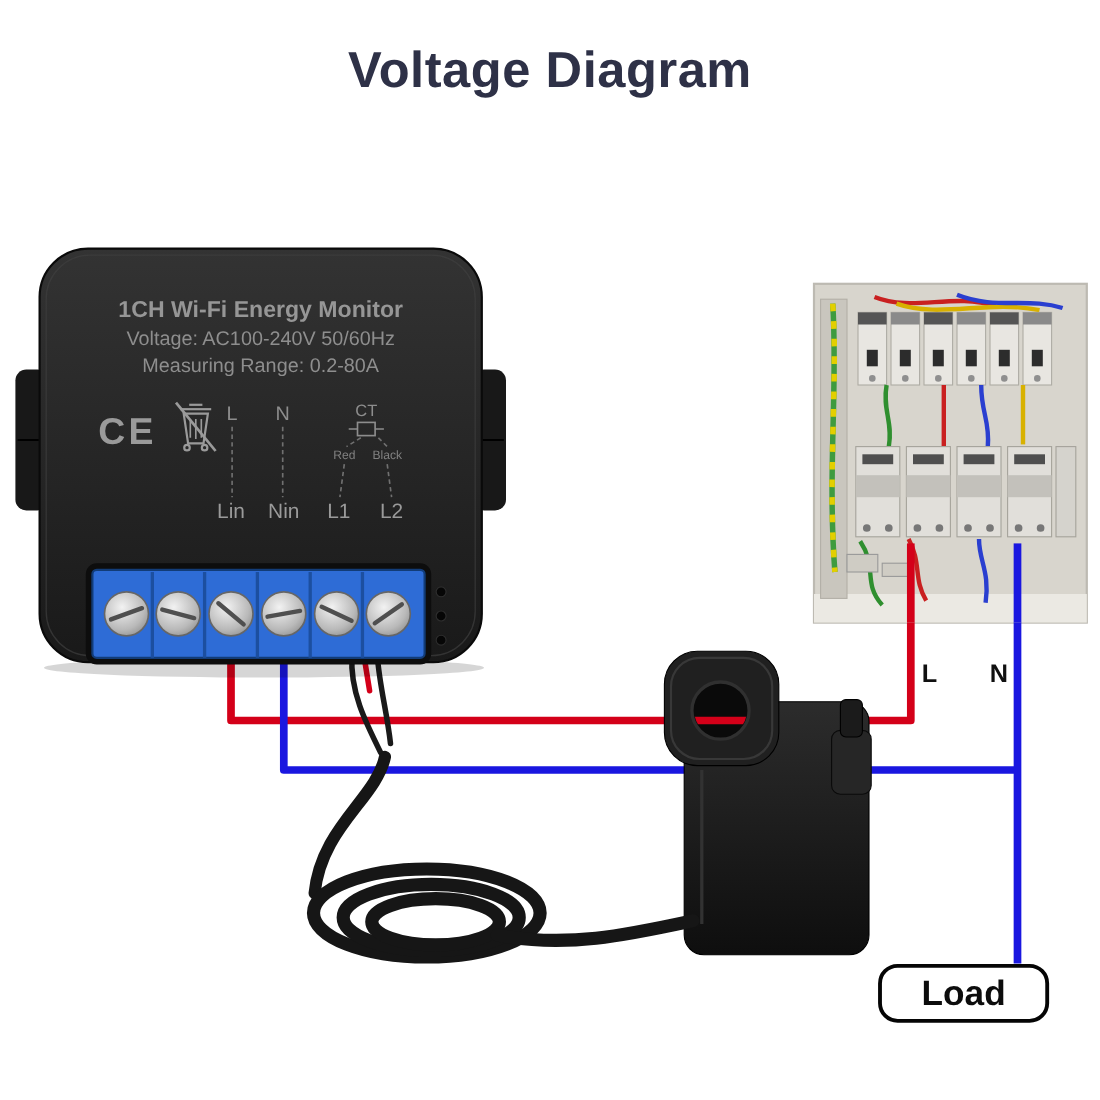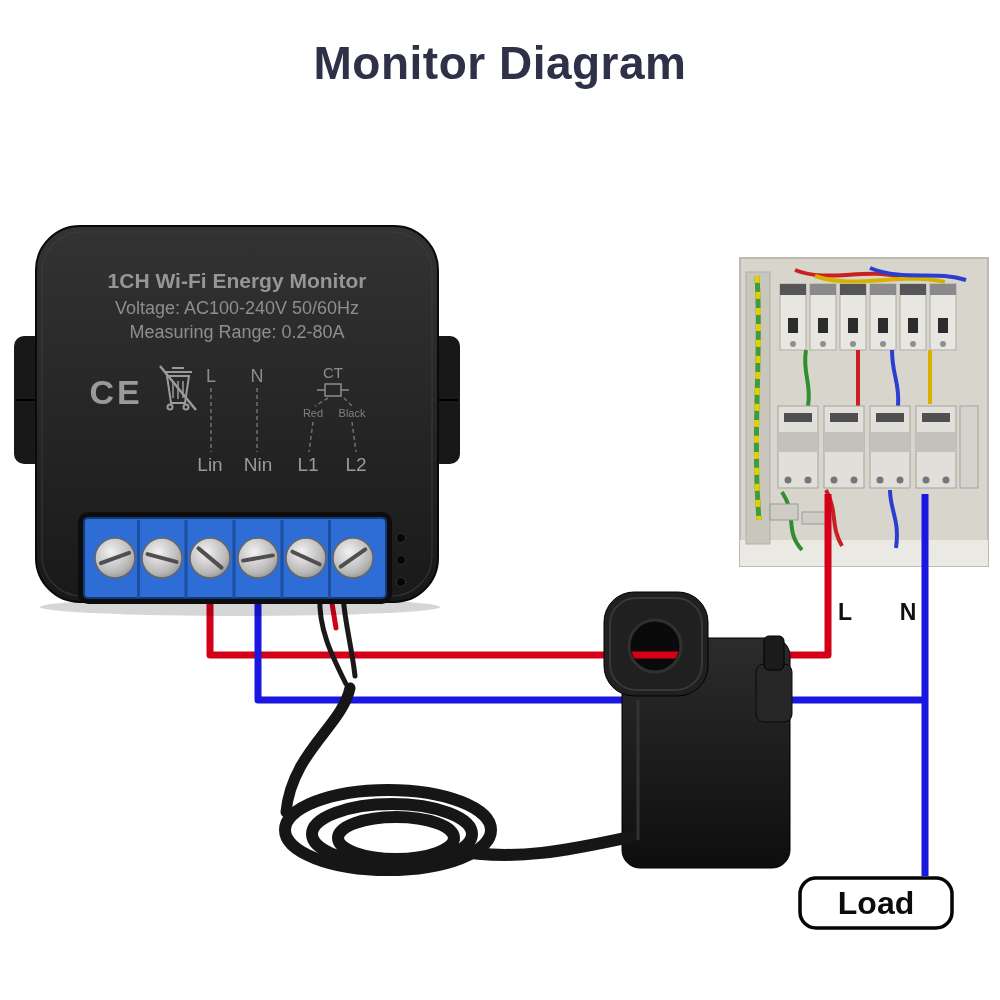--- a/index.html
+++ b/index.html
@@ -25,21 +25,21 @@
     font-family: "Liberation Sans", sans-serif;
   }
   svg { position: absolute; top: 0; left: 0; }
   svg text { font-family: "Liberation Sans", sans-serif; }
 </style>
 </head>
 <body>
 
 <div class="canvas">
 
-  <h1 class="page-title">Monitor Diagram</h1>
+  <h1 class="page-title">Voltage Diagram</h1>
 
   <svg width="1000" height="1000" viewBox="0 0 1000 1000">
     <defs>
       <linearGradient id="devGrad" x1="0" y1="0" x2="0" y2="1">
         <stop offset="0" stop-color="#333333"></stop>
         <stop offset="1" stop-color="#191919"></stop>
       </linearGradient>
       <radialGradient id="screwGrad" cx="0.4" cy="0.35" r="0.85">
         <stop offset="0" stop-color="#f2f2f2"></stop>
         <stop offset="0.6" stop-color="#b9b9b9"></stop>

